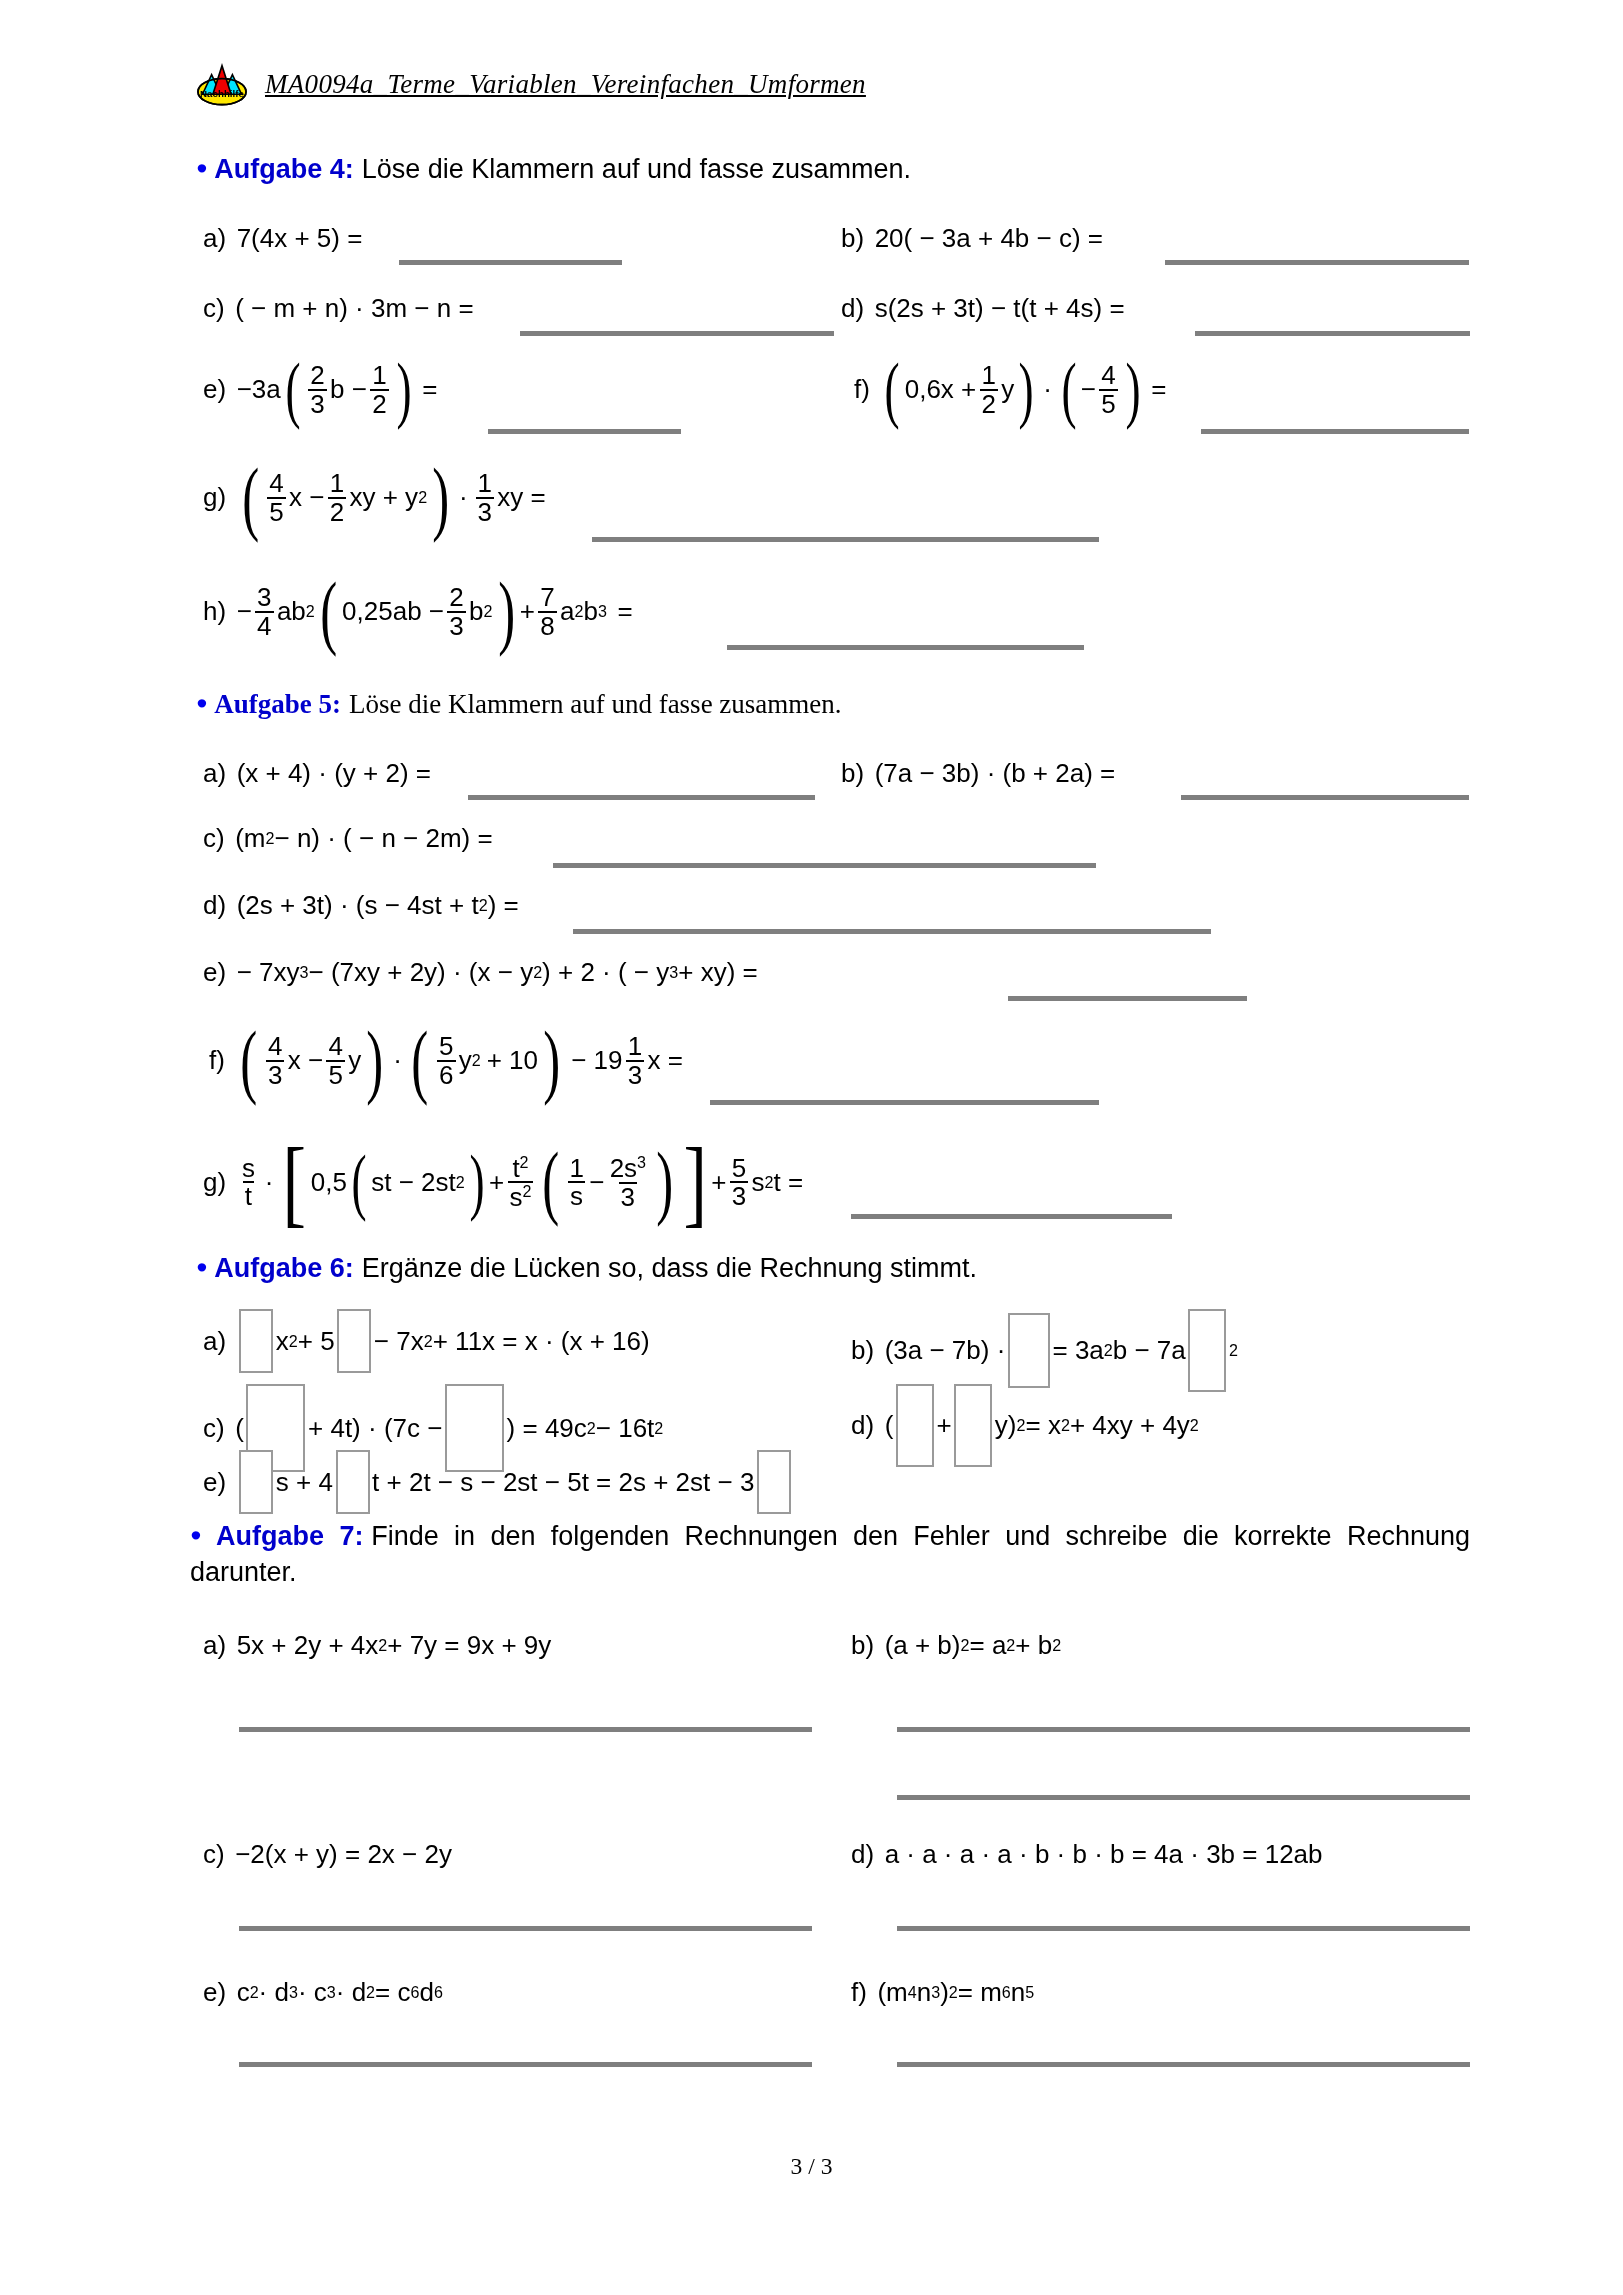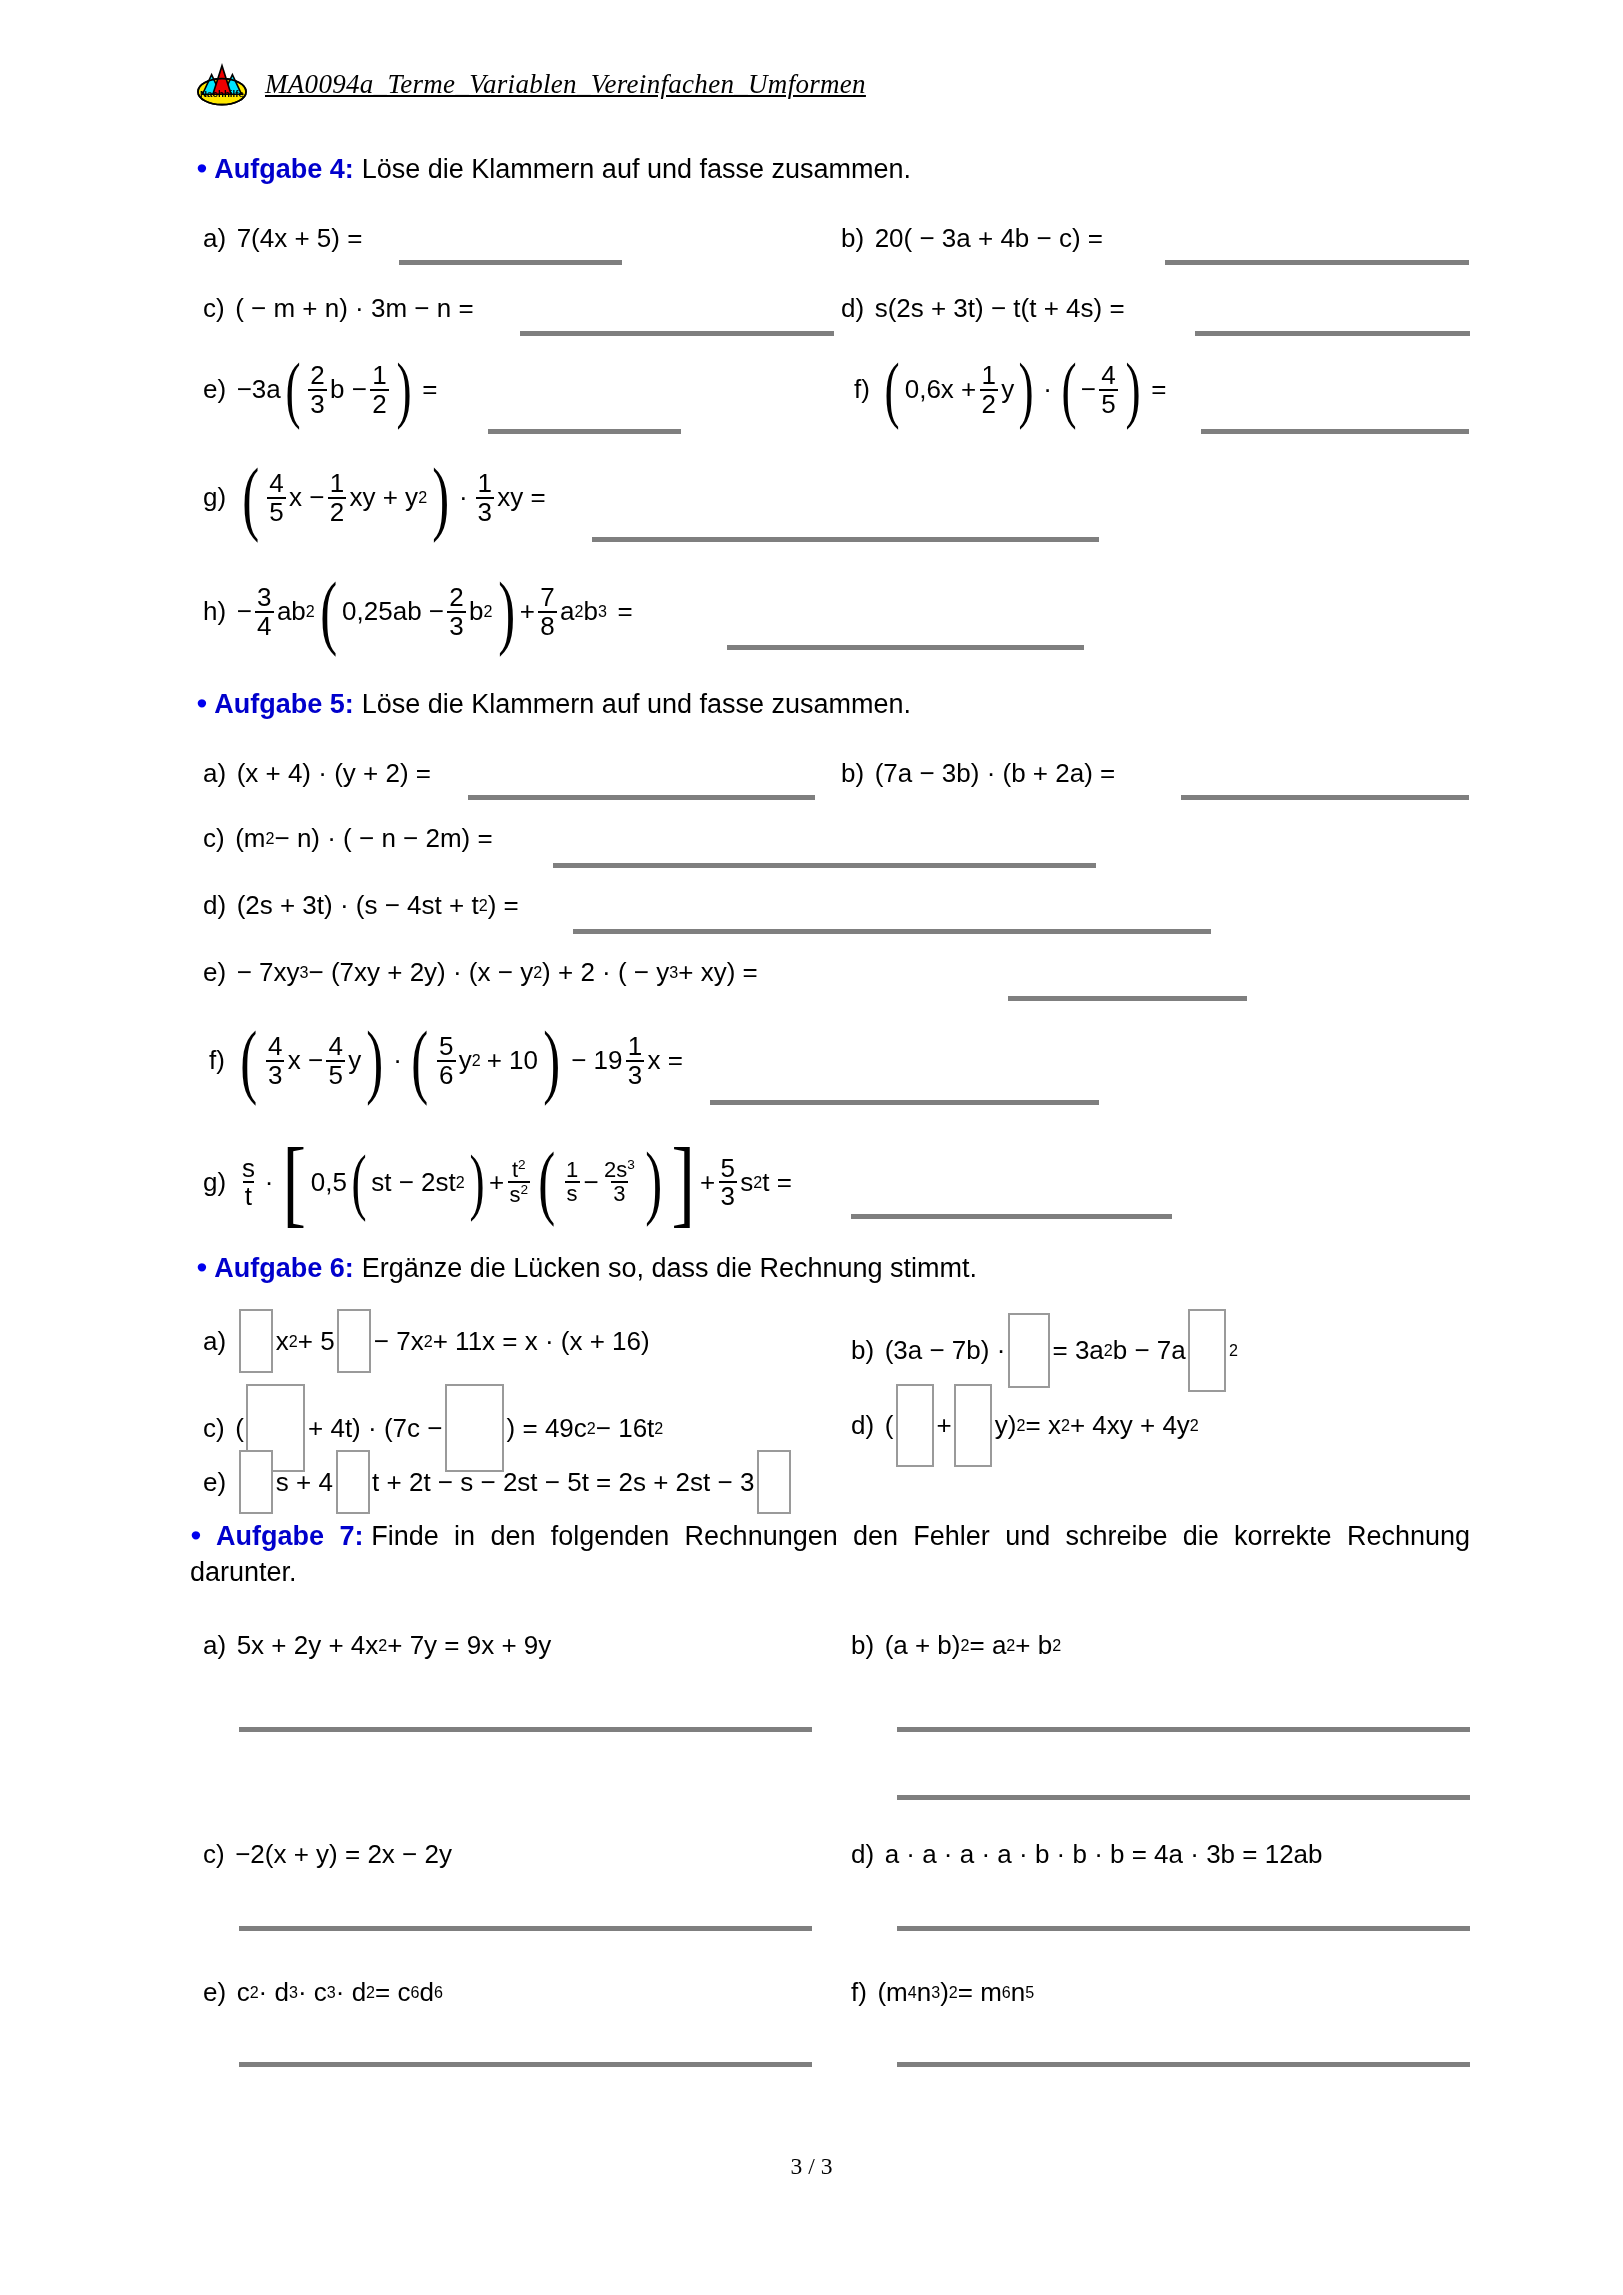--- a/index.html
+++ b/index.html
@@ -41,21 +41,21 @@
   .rule { position:absolute; height:4.6px; background:#7f7f7f; }
 
   
   .frac {
     display:inline-flex; flex-direction:column; align-items:center;
     vertical-align:middle; margin:0 3.3px; line-height:1.02;
     font-size:26px;
   }
   .frac .num { padding:0 2px; }
   .frac .den { padding:0 2px; border-top:2px solid #000; }
-  .frac.sm { font-size:22px; }
+  .frac.sm { font-size:26px; }
 
   
   .paren, .brack {
     display:inline-block;
     font-family:"Liberation Serif", serif;
     font-weight:300;
     transform:scaleX(0.62);
     line-height:0.9;
   }
   .p-big   { font-size:73px; }
@@ -225,21 +225,21 @@
     </span>
     <span>a</span>
       <sup>2</sup>
       <span>b</span>
       <sup>3</sup>
     <span class="sp2"></span>
     <span>=</span>
   </div>
   <div class="rule" style="left:727px; top:645px; width:357px;"></div>
 
-  <div class="task-head" style="left:196px; top:687px; width:1231px;">
+  <div class="task-head" style="left:196px; top:687px; width:1231px;font-family:Liberation Serif, serif;">
     <span class="bullet">●</span><span class="lbl">Aufgabe 5:</span><span class="desc" style="margin-left:7.9px">Löse die Klammern auf und fasse zusammen.</span>
   </div>
 
   <div class="row" style="left:203px; top:758px;">
     <span class="lab">a)</span>
     <span class="expr">(x + 4) · (y + 2) =</span>
   </div>
   <div class="rule" style="left:468px; top:795px; width:347px;"></div>
 
   <div class="row" style="left:841px; top:758px;">

